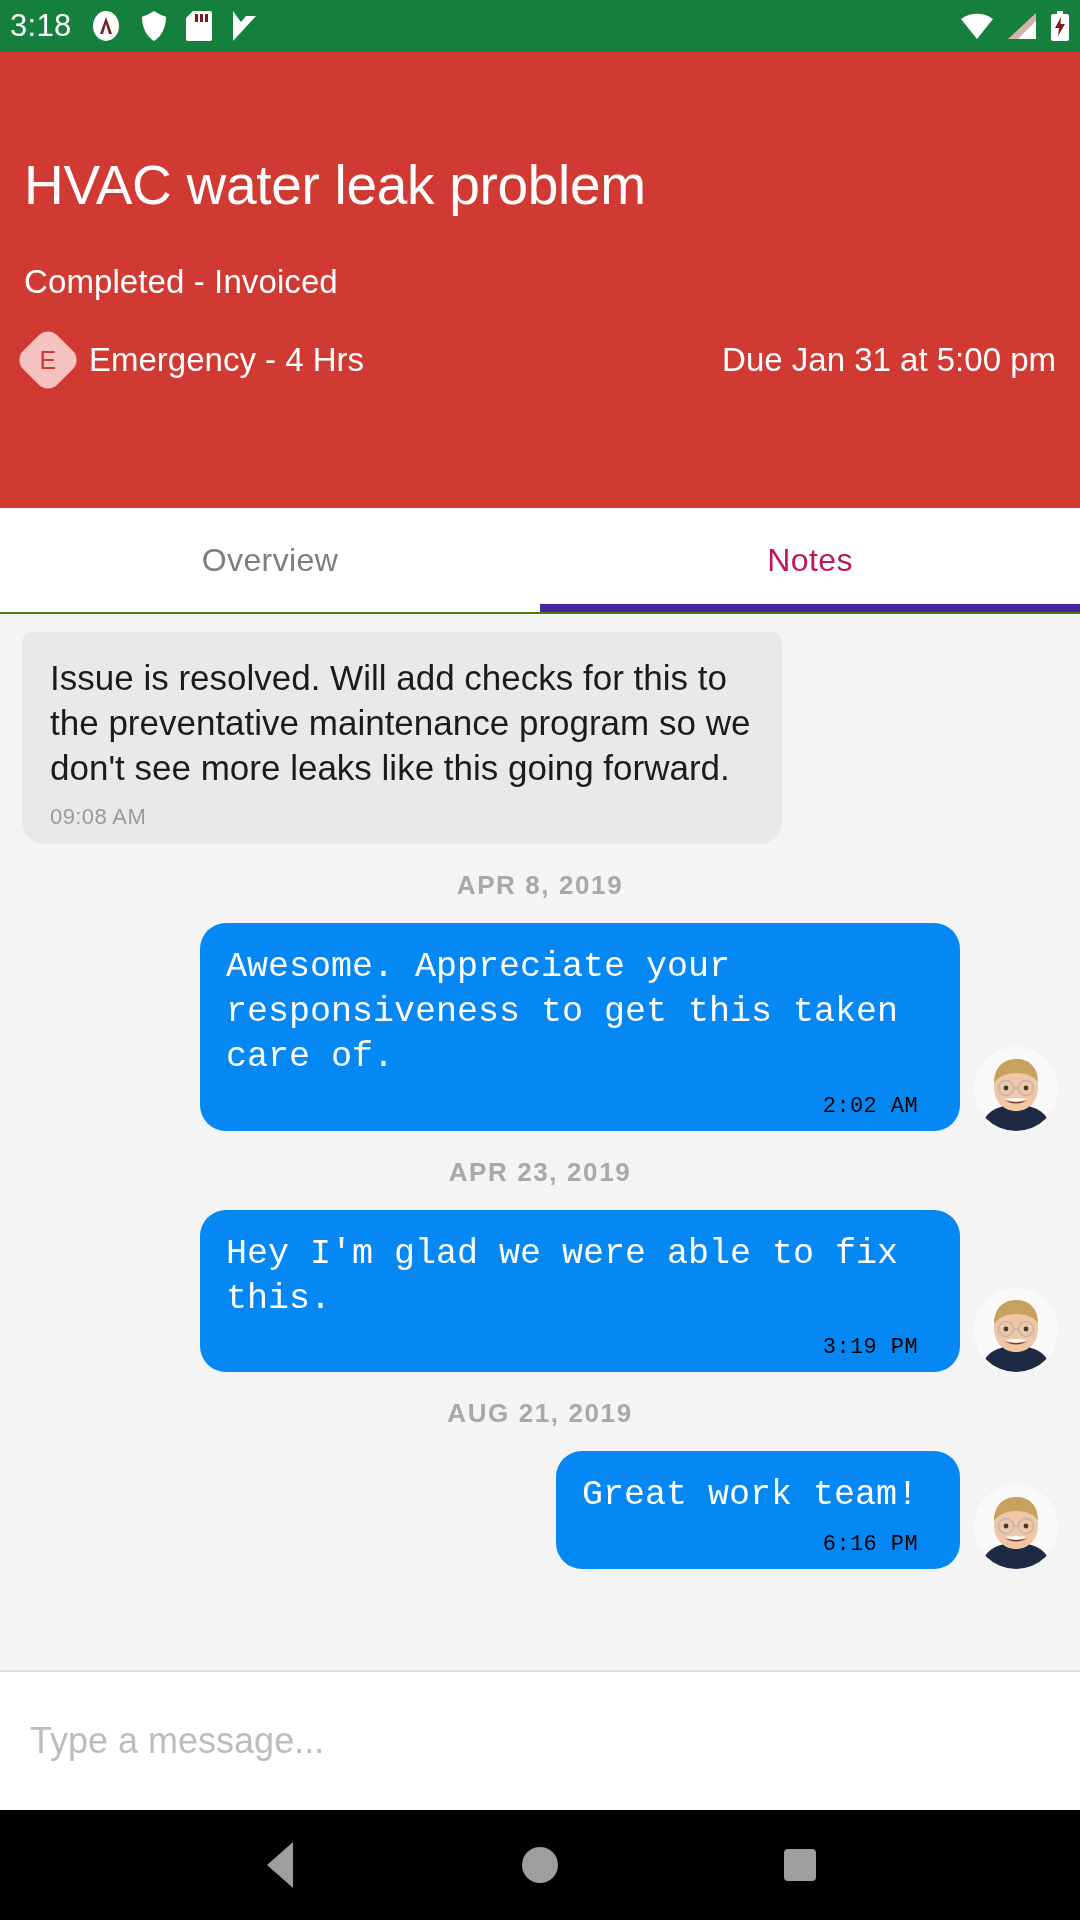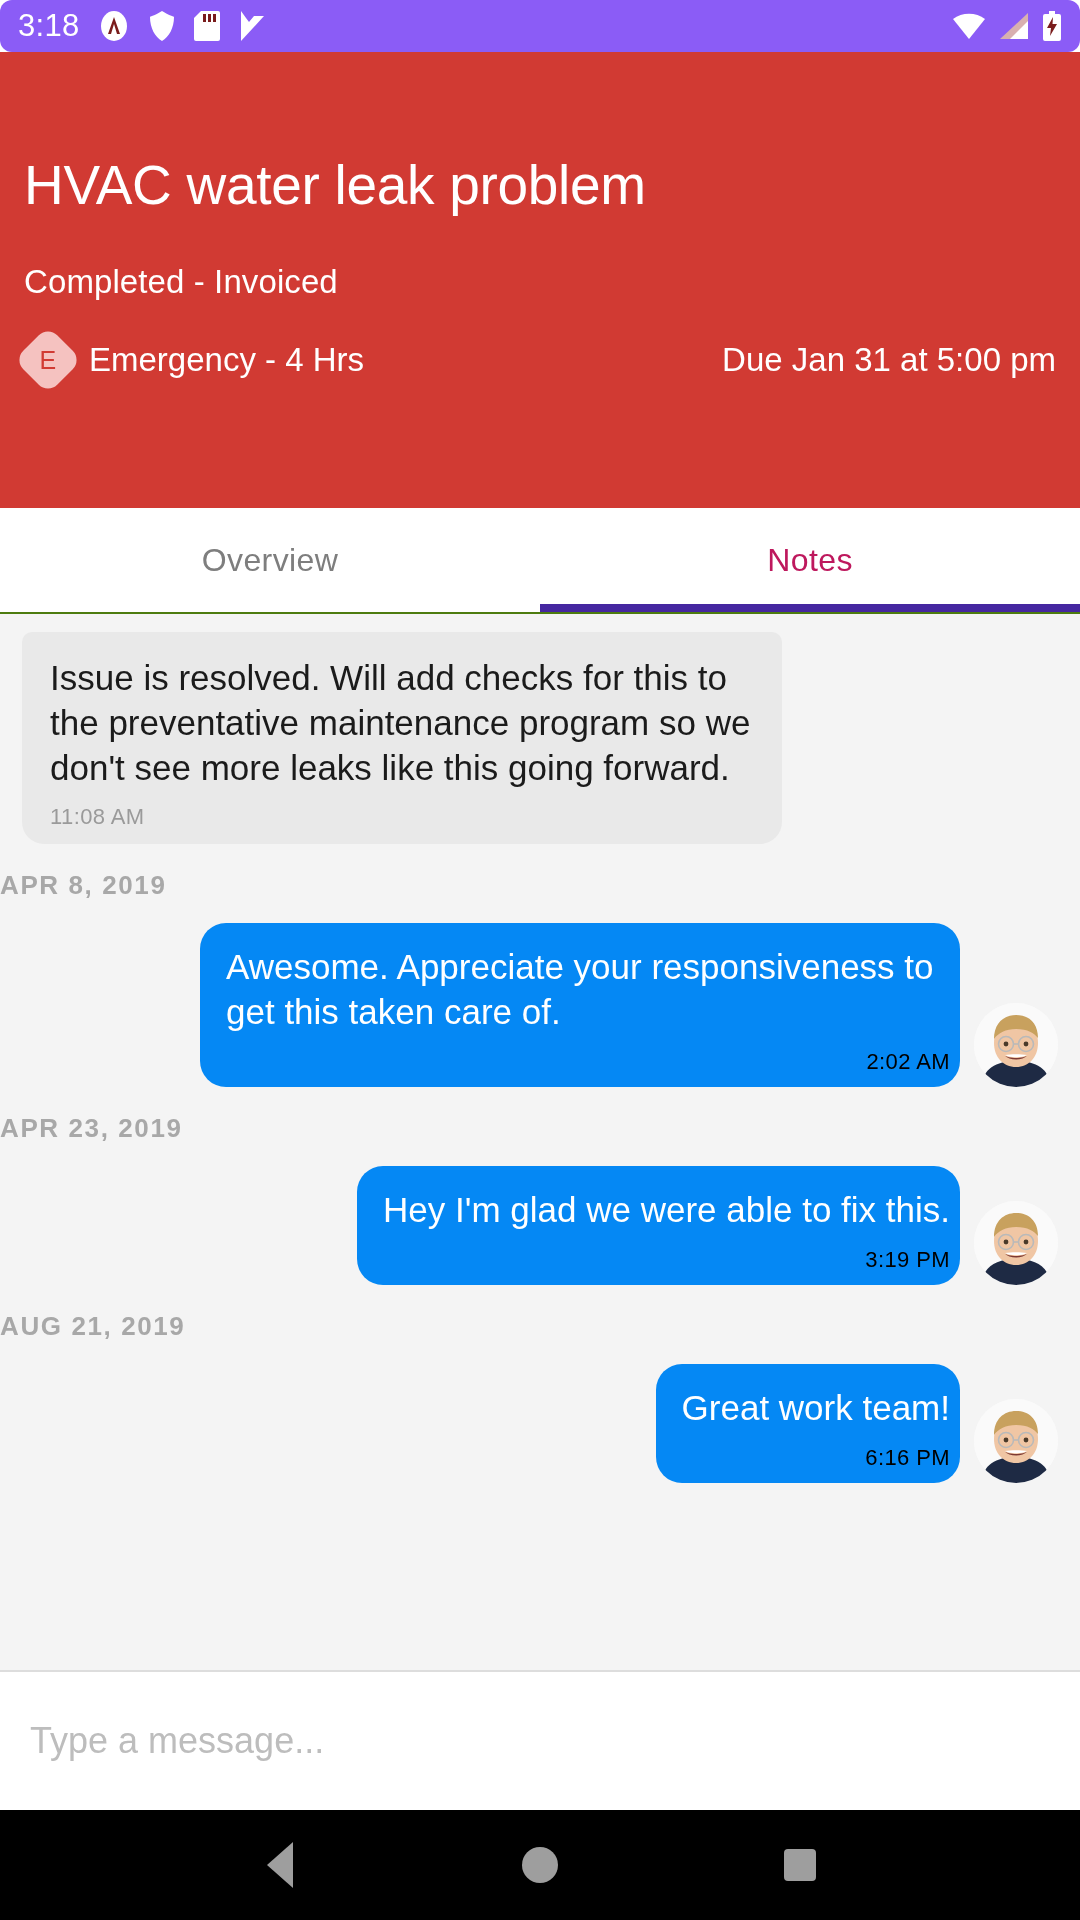--- a/index.html
+++ b/index.html
@@ -6,24 +6,23 @@
   html, body {
     width:1080px; height:1920px;
     background:#ffffff;
     font-family:"Liberation Sans", sans-serif;
     overflow:hidden;
   }
   #screen { width:1080px; height:1920px; position:relative; display:flex; flex-direction:column; }
 
   
   .status-bar {
-    height:52px; background:#8b5cf6; flex:0 0 52px;
-    display:flex; align-items:center; padding:0 18px;
+    height:52px; background:#15803d; flex:0 0 52px;
+    display:flex; align-items:center; padding:0 10px;
     color:#ffffff;
-    border-radius:12px;
   }
   .status-left { display:flex; align-items:center; gap:18px; }
   .status-clock { font-size:31px; font-weight:400; letter-spacing:0.3px; }
   .sb-ico { display:inline-flex; align-items:center; justify-content:center; }
   .status-right { margin-left:auto; display:flex; align-items:center; gap:12px; }
 
   
   .header {
     background:#D13A33; flex:0 0 456px; position:relative;
     padding:0 24px; display:flex; flex-direction:column; justify-content:flex-start;
@@ -69,38 +68,38 @@
   .messages {
     flex:1 1 auto; background:#F4F4F4; overflow:hidden;
     padding:18px 0 0 0; display:flex; flex-direction:column;
   }
   .msg-row { display:flex; align-items:flex-end; padding:0 22px; }
   .msg-row.left { justify-content:flex-start; }
   .msg-row.right { justify-content:flex-end; }
 
   .bubble { position:relative; border-radius:22px; padding:24px 28px 14px 28px; max-width:760px; }
   .bubble.incoming { background:#E9E9E9; border-radius:10px 10px 22px 22px; }
-  .bubble.outgoing { background:#0588F4; border-radius:26px; padding:22px 10px 12px 26px; }
+  .bubble.outgoing { background:#0588F4; border-radius:26px; padding:22px 42px 12px 26px;font-family:Liberation Mono, monospace; }
 
   .bubble-text { font-size:35px; line-height:1.28; font-weight:400; }
   .bubble.incoming .bubble-text { color:#1B1B1B; }
   .bubble.outgoing .bubble-text { color:#ffffff; }
 
   .bubble-time { font-size:22px; margin-top:14px; letter-spacing:0.4px; }
   .bubble.incoming .bubble-time { color:#9A9A9A; text-align:left; }
   .bubble.outgoing .bubble-time { color:#000000; text-align:right; }
 
   .avatar {
     width:84px; height:84px; border-radius:50%; margin-left:14px; flex:0 0 84px;
     overflow:hidden; background:#FAFAFA; position:relative;
   }
   .avatar svg { display:block; width:100%; height:100%; }
 
   .date-sep {
-    text-align:left; color:#A8A8A8; font-size:26px; font-weight:700;
+    text-align:center; color:#A8A8A8; font-size:26px; font-weight:700;
     letter-spacing:1.6px; padding:26px 0 22px 0;
   }
 
   
   .composer {
     flex:0 0 140px; background:#ffffff; border-top:2px solid #DDDDDD;
     display:flex; align-items:center; padding:6px 30px;
   }
   .composer-input {
     border:none; outline:none; background:transparent; width:100%;
@@ -189,21 +188,21 @@
   <div class="tabs">
     <div class="tab inactive">Overview</div>
     <div class="tab active">Notes</div>
     <div class="tab-indicator"></div>
   </div>
 
   <div class="messages" id="message-list">
       <div class="msg-row left">
         <div class="bubble incoming">
           <div class="bubble-text">Issue is resolved. Will add checks for this to the preventative maintenance program so we don't see more leaks like this going forward.</div>
-          <div class="bubble-time">11:08 AM</div>
+          <div class="bubble-time">09:08 AM</div>
         </div>
       </div>
       <div class="date-sep">APR 8, 2019</div>
       <div class="msg-row right">
         <div class="bubble outgoing">
           <div class="bubble-text">Awesome. Appreciate your responsiveness to get this taken care of.</div>
           <div class="bubble-time">2:02 AM</div>
         </div>
         <div class="avatar">
           <svg viewBox="0 0 84 84" preserveAspectRatio="xMidYMid slice">

